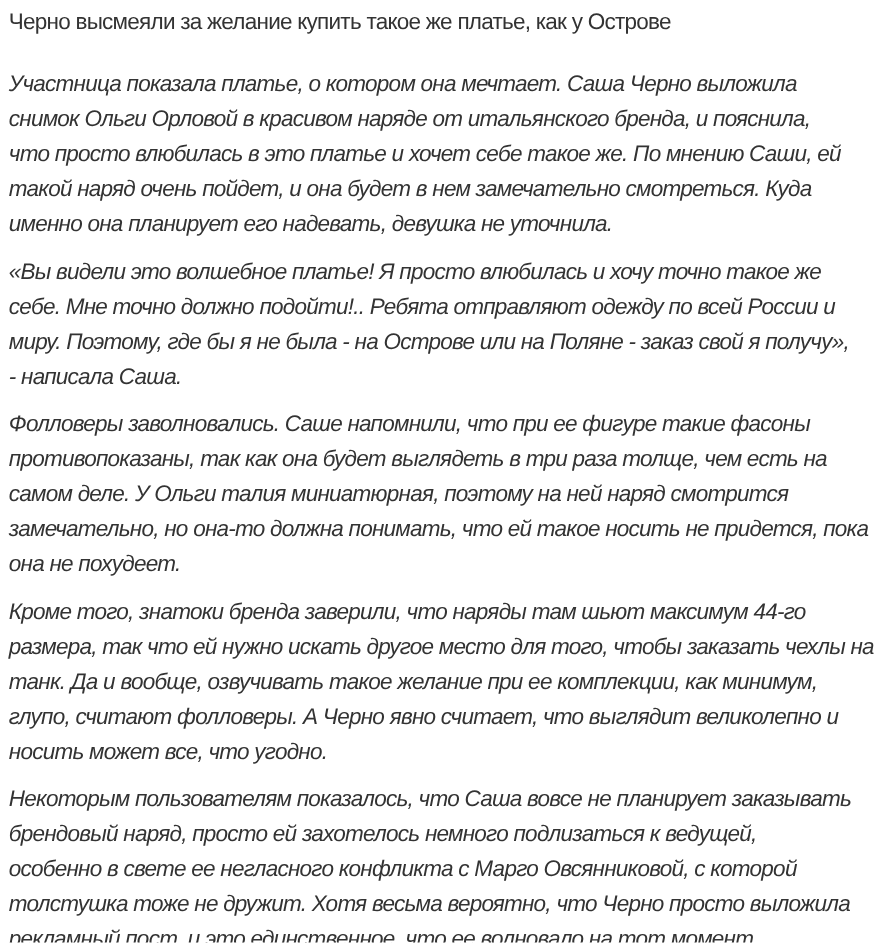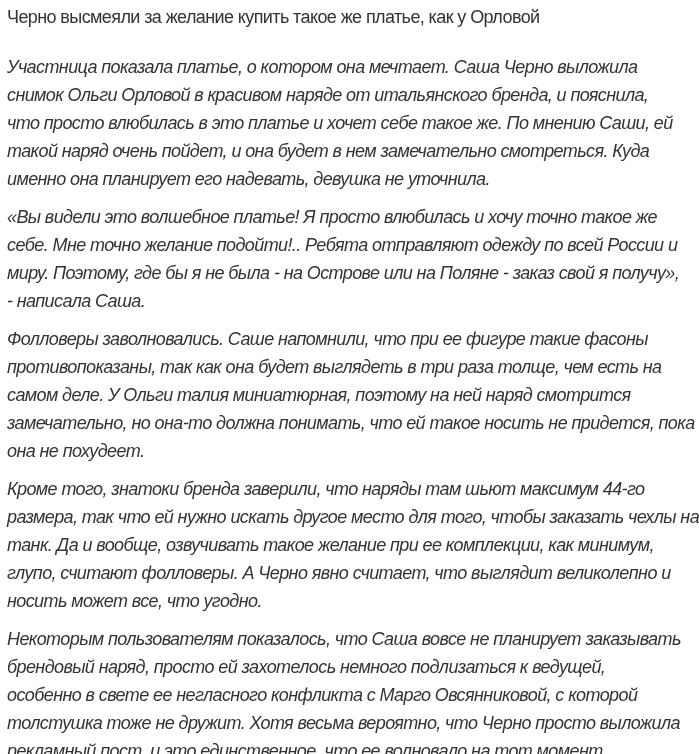--- a/index.html
+++ b/index.html
@@ -32,30 +32,30 @@
   .article-para {
     margin: 0 0 10px 0;
     white-space: pre;
     font-style: italic;
   }
 </style>
 </head>
 <body>
 
 <div class="page">
-  <h1 class="article-title">Черно высмеяли за желание купить такое же платье, как у Орловой</h1>
+  <h1 class="article-title">Черно высмеяли за желание купить такое же платье, как у Острове</h1>
 
   <p class="article-para">Участница показала платье, о котором она мечтает. Саша Черно выложила
 снимок Ольги Орловой в красивом наряде от итальянского бренда, и пояснила,
 что просто влюбилась в это платье и хочет себе такое же. По мнению Саши, ей
 такой наряд очень пойдет, и она будет в нем замечательно смотреться. Куда
 именно она планирует его надевать, девушка не уточнила.</p>
 
   <p class="article-para">«Вы видели это волшебное платье! Я просто влюбилась и хочу точно такое же
-себе. Мне точно желание подойти!.. Ребята отправляют одежду по всей России и
+себе. Мне точно должно подойти!.. Ребята отправляют одежду по всей России и
 миру. Поэтому, где бы я не была - на Острове или на Поляне - заказ свой я получу»,
 - написала Саша.</p>
 
   <p class="article-para">Фолловеры заволновались. Саше напомнили, что при ее фигуре такие фасоны
 противопоказаны, так как она будет выглядеть в три раза толще, чем есть на
 самом деле. У Ольги талия миниатюрная, поэтому на ней наряд смотрится
 замечательно, но она-то должна понимать, что ей такое носить не придется, пока
 она не похудеет.</p>
 
   <p class="article-para">Кроме того, знатоки бренда заверили, что наряды там шьют максимум 44-го

